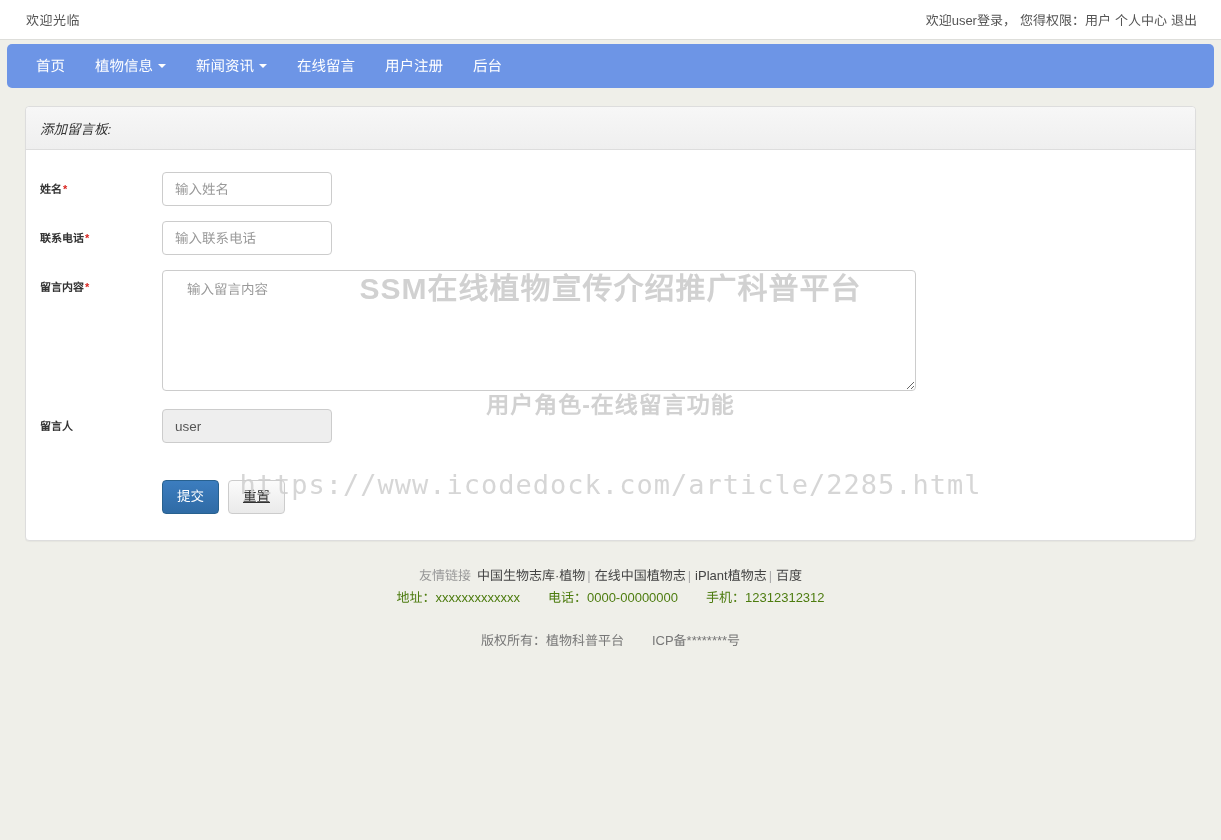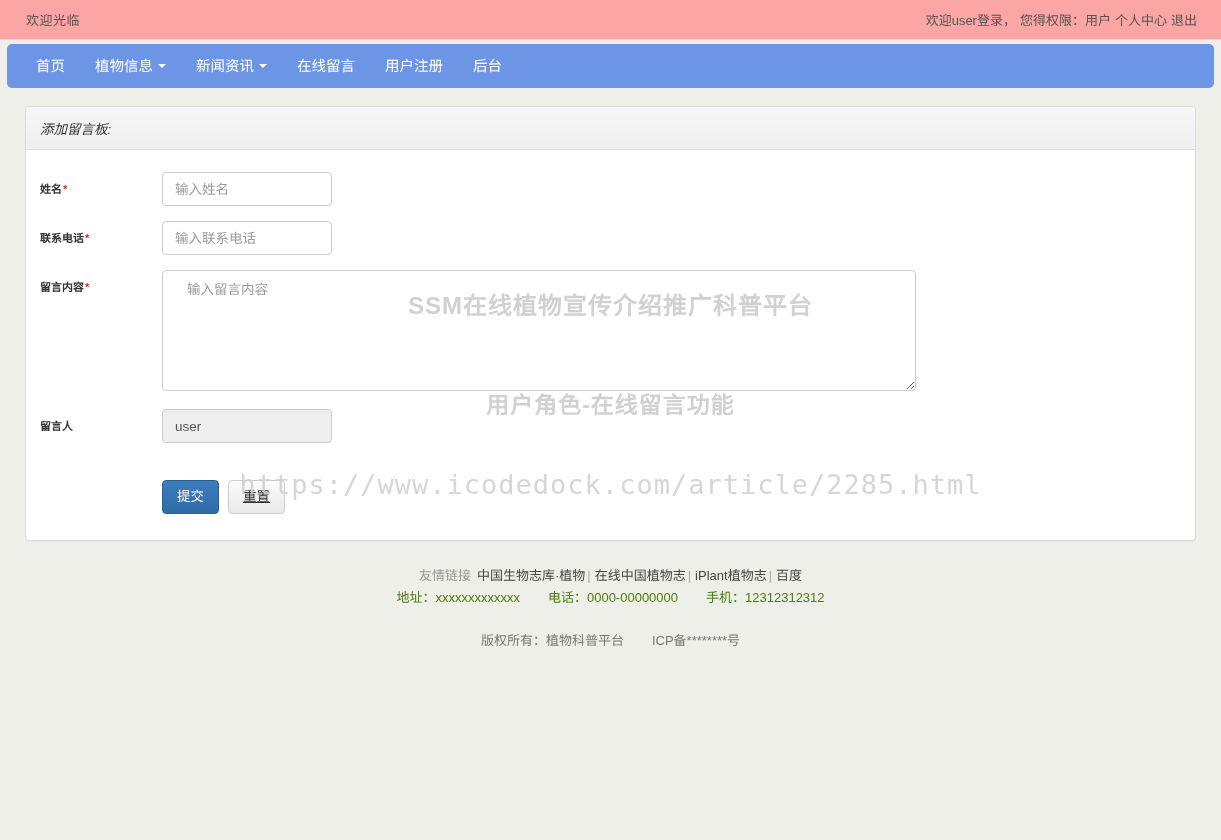--- a/index.html
+++ b/index.html
@@ -9,21 +9,21 @@
     width: 1221px; height: 840px;
     background: #efefe9;
     font-family: "Liberation Sans", "DejaVu Sans", sans-serif;
     overflow: hidden;
   }
 
   
   .topbar {
     position: relative;
     height: 40px;
-    background: #fca5a5;
+    background: #ffffff;
     border-bottom: 1px solid #dededa;
     display: flex;
     align-items: center;
     justify-content: space-between;
     padding: 0 24px 0 26px;
   }
   .topbar-left {
     font-size: 13px;
     color: #555;
     letter-spacing: .5px;
@@ -188,22 +188,22 @@
     position: absolute;
     color: #c9c9c9;
     opacity: .85;
     pointer-events: none;
     user-select: none;
     white-space: nowrap;
   }
   .wm-title {
     left: 50%;
     transform: translateX(-50%);
-    top: 180px;
-    font-size: 24px;
+    top: 158px;
+    font-size: 30px;
     font-weight: bold;
     letter-spacing: 1px;
   }
   .wm-sub {
     left: 50%;
     transform: translateX(-50%);
     top: 280px;
     font-size: 23px;
     font-weight: bold;
     letter-spacing: 1px;

